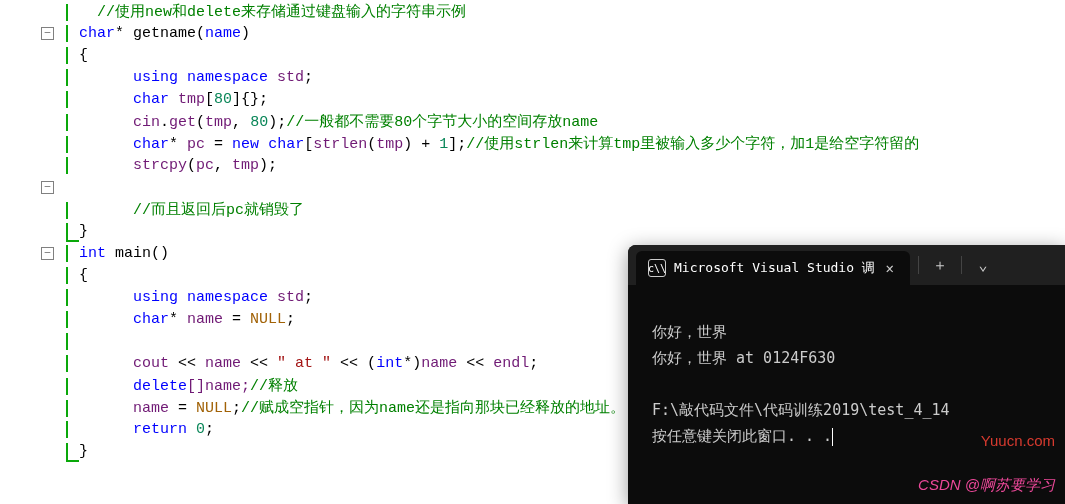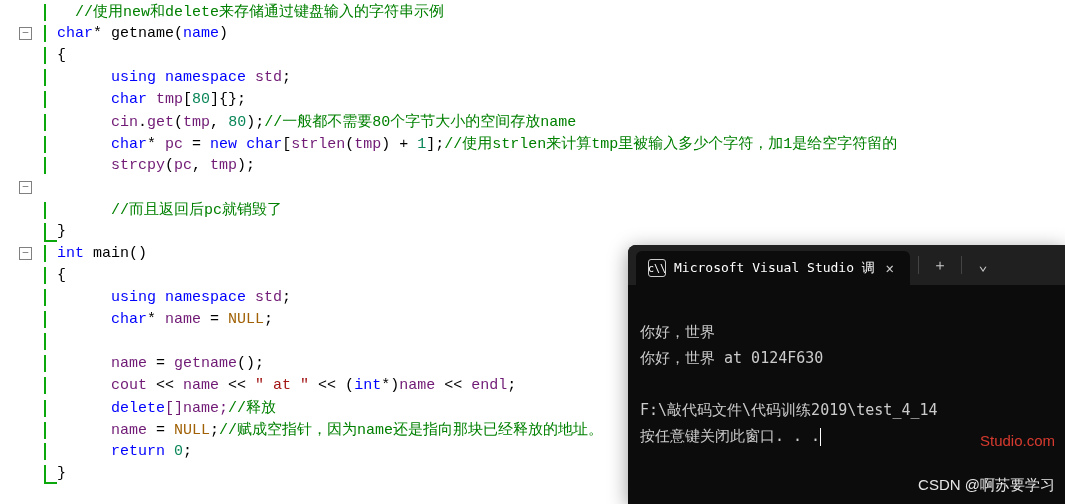--- a/index.html
+++ b/index.html
@@ -19,20 +19,21 @@
     top: 0;
     width: 1065px;
     height: 504px;
     background: #ffffff;
   }
   .line {
     display: flex;
     align-items: center;
     height: 22px;
     white-space: pre;
+    margin-left: 22px;
   }
   .gutter {
     width: 32px;
     display: flex;
     align-items: center;
     justify-content: flex-end;
     padding-right: 2px;
     flex-shrink: 0;
   }
   .fold {
@@ -133,41 +134,42 @@
     justify-content: center;
     color: #cccccc;
     font-size: 15px;
   }
   .term-divider {
     width: 1px;
     height: 18px;
     background: #444;
   }
   .term-body {
-    padding: 8px 12px;
+    padding: 8px 24px;
     line-height: 26px;
     white-space: pre;
     position: relative;
     height: calc(100% - 56px);
   }
   .watermark-red {
     position: absolute;
     right: 10px;
     bottom: 50px;
     color: #d73a2f;
     font-size: 15px;
     font-family: "Arial",sans-serif;
   }
   .watermark-grey {
     position: absolute;
     right: 10px;
     bottom: 6px;
-    color: #e5e5e5;
+    color: #ec4899;
     font-size: 15px;
     font-family: "Microsoft YaHei",sans-serif;
+    font-style: italic;
   }
   .cursor {
     display:inline-block;
     width:1px;
     height:18px;
     background:#fff;
     vertical-align:middle;
   }
 </style>
 </head>
@@ -200,21 +202,20 @@
   <div class="line"><div class="gutter"><span class="fold">−</span></div><div class="code"><span class="brace-line">&nbsp;</span><span class="type">int</span> <span class="fn">main</span><span class="op">()</span></div></div>
 
   <div class="line"><div class="gutter"></div><div class="code"><span class="brace-line">&nbsp;</span><span class="op">{</span></div></div>
 
   <div class="line"><div class="gutter"></div><div class="code"><span class="brace-line">&nbsp;</span>      <span class="kw">using</span> <span class="kw">namespace</span> <span class="ident">std</span>;</div></div>
 
   <div class="line"><div class="gutter"></div><div class="code"><span class="brace-line">&nbsp;</span>      <span class="kw">char</span>* <span class="ident">name</span> = <span class="macro">NULL</span>;</div></div>
 
   <div class="line"><div class="gutter"></div><div class="code"><span class="brace-line">&nbsp;</span></div></div>
 
-  <div class="line"><div class="gutter"></div><div class="code"><span class="brace-line">&nbsp;</span>      <span class="ident">name</span> = <span class="ident">getname</span>();</div></div>
 
   <div class="line"><div class="gutter"></div><div class="code"><span class="brace-line">&nbsp;</span>      <span class="ident">cout</span> &lt;&lt; <span class="ident">name</span> &lt;&lt; <span class="str">" at "</span> &lt;&lt; (<span class="kw">int</span>*)<span class="ident">name</span> &lt;&lt; <span class="ident">endl</span>;</div></div>
 
   <div class="line"><div class="gutter"></div><div class="code"><span class="brace-line">&nbsp;</span>      <span class="kw">delete</span><span class="ident">[]name;</span><span class="cmt">//释放</span></div></div>
 
   <div class="line"><div class="gutter"></div><div class="code"><span class="brace-line">&nbsp;</span>      <span class="ident">name</span> = <span class="macro">NULL</span>;<span class="cmt">//赋成空指针，因为name还是指向那块已经释放的地址。</span></div></div>
 
   <div class="line"><div class="gutter"></div><div class="code"><span class="brace-line">&nbsp;</span>      <span class="kw">return</span> <span class="num">0</span>;</div></div>
 
   <div class="line"><div class="gutter"></div><div class="code"><span class="brace-line" style="border-bottom:2px solid #0aa80a;">&nbsp;</span><span class="op">}</span></div></div>
@@ -235,16 +236,16 @@
       <div class="term-divider"></div>
       <div class="term-btn">⌄</div>
     </div>
   </div>
   <div class="term-body">
 <span>你好，世界</span>
 <span>你好，世界 at 0124F630</span>
 
 <span>F:\敲代码文件\代码训练2019\test_4_14</span>
 <span>按任意键关闭此窗口. . .</span><span class="cursor"></span>
-    <div class="watermark-red">Studio.com</div>
+    <div class="watermark-red">Yuucn.com</div>
     <div class="watermark-grey">CSDN @啊苏要学习</div>
   </div>
 </div>
 
 </body></html>

